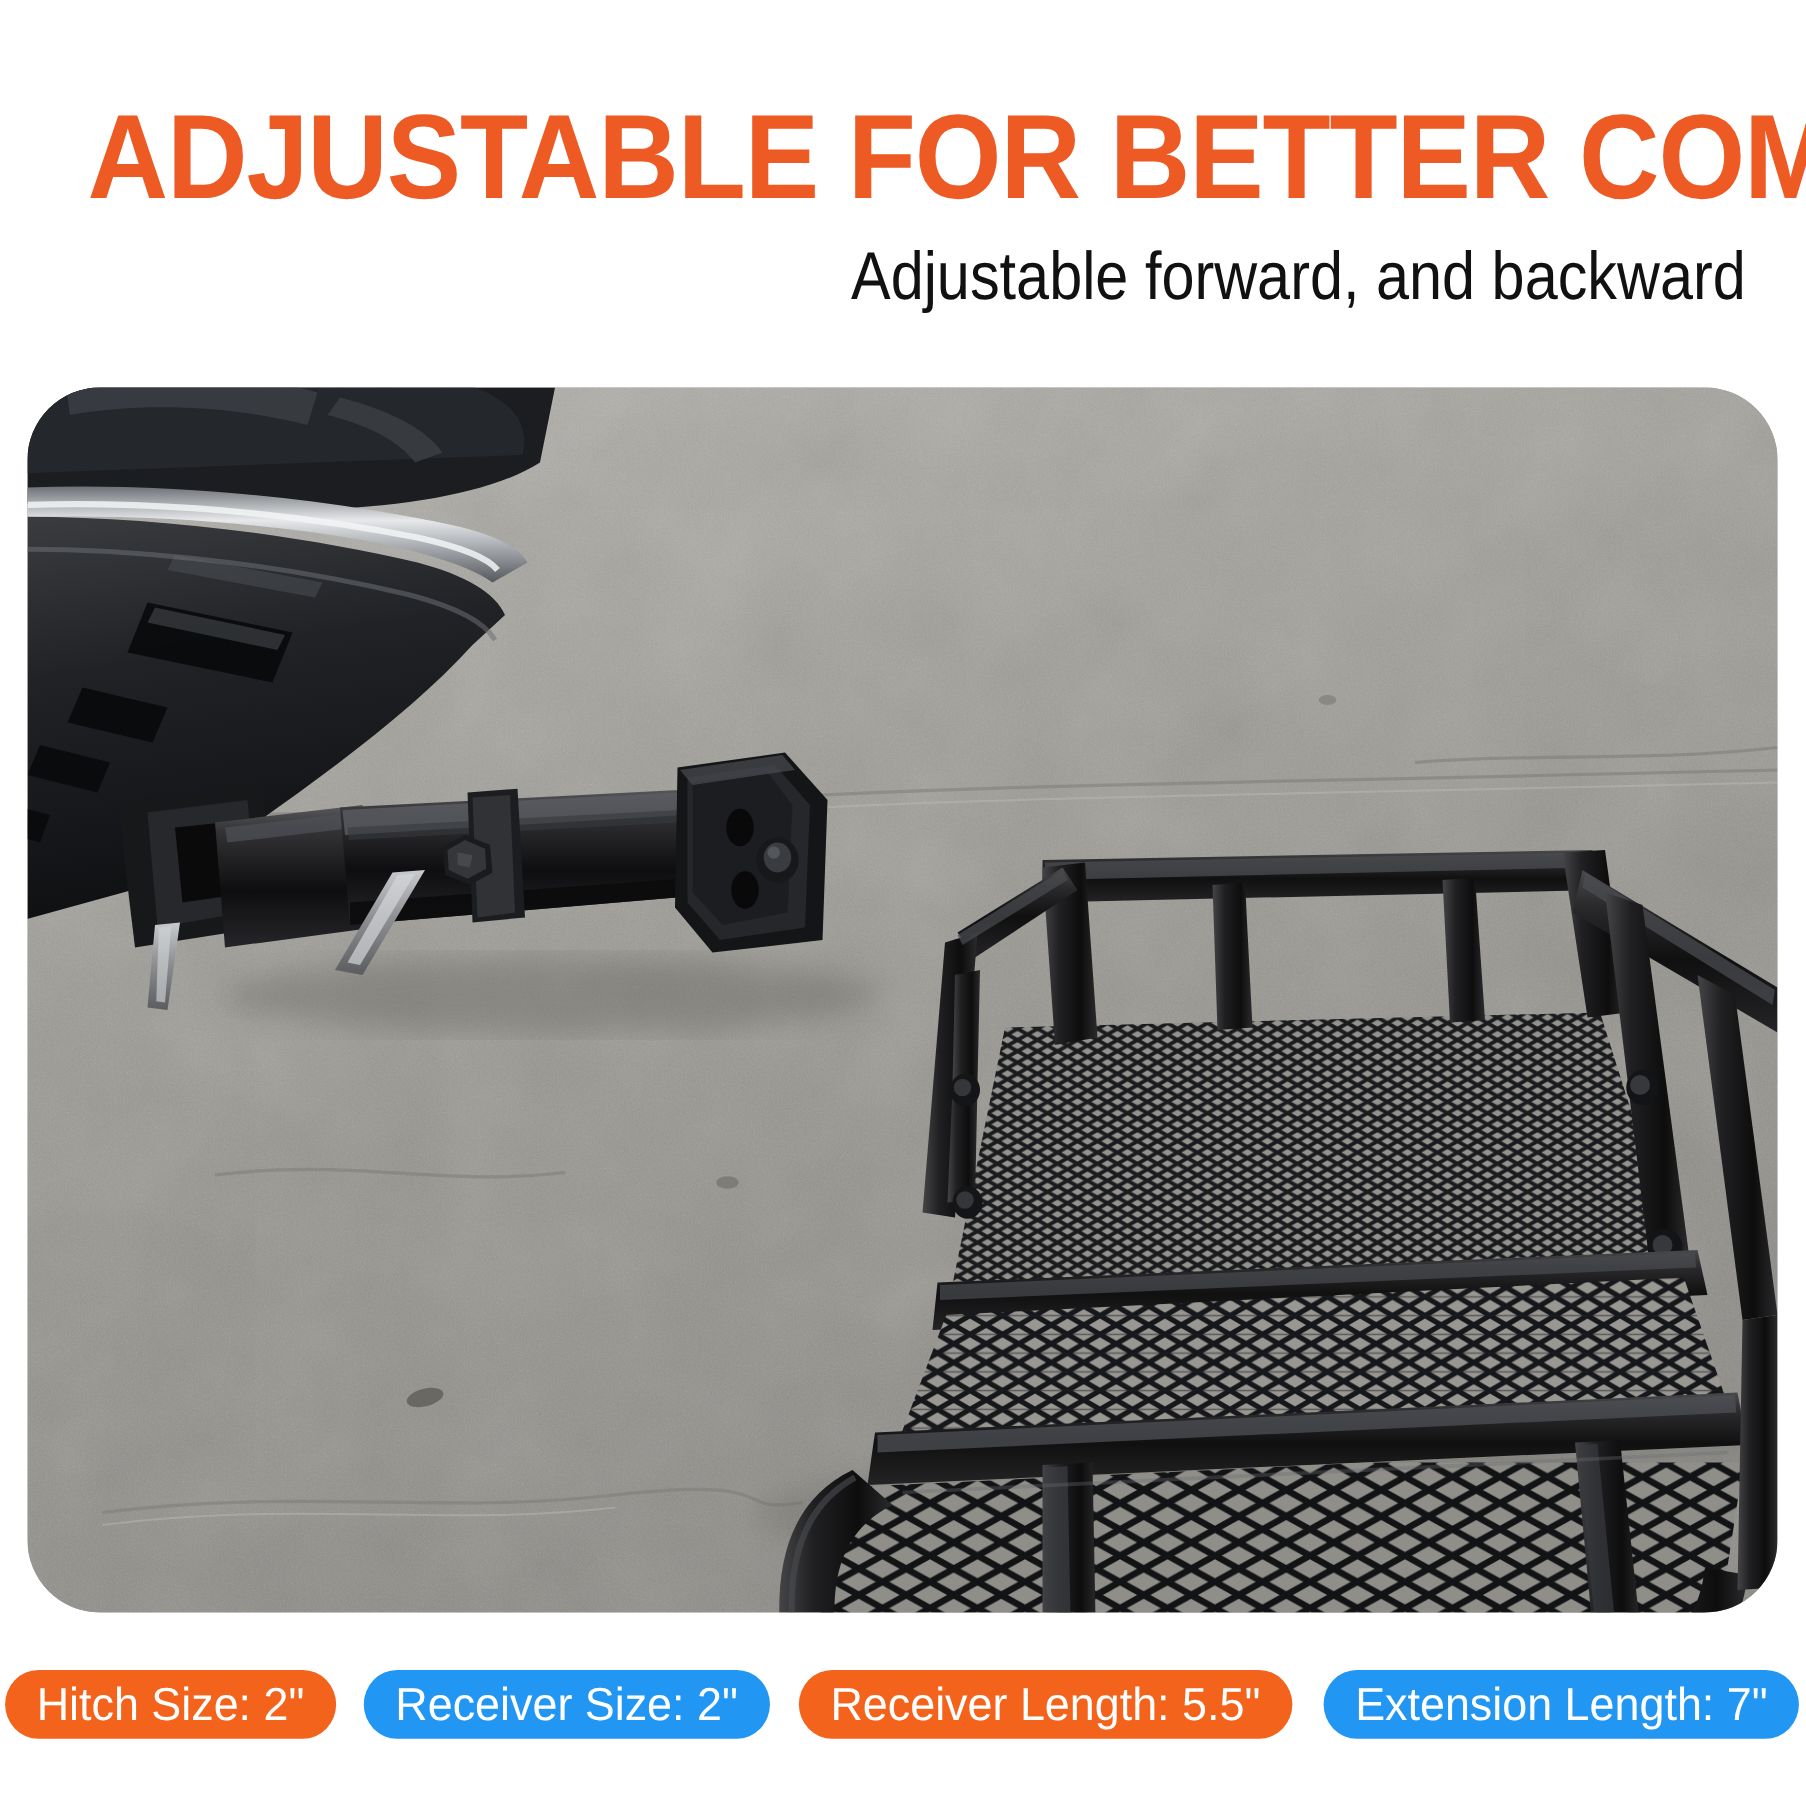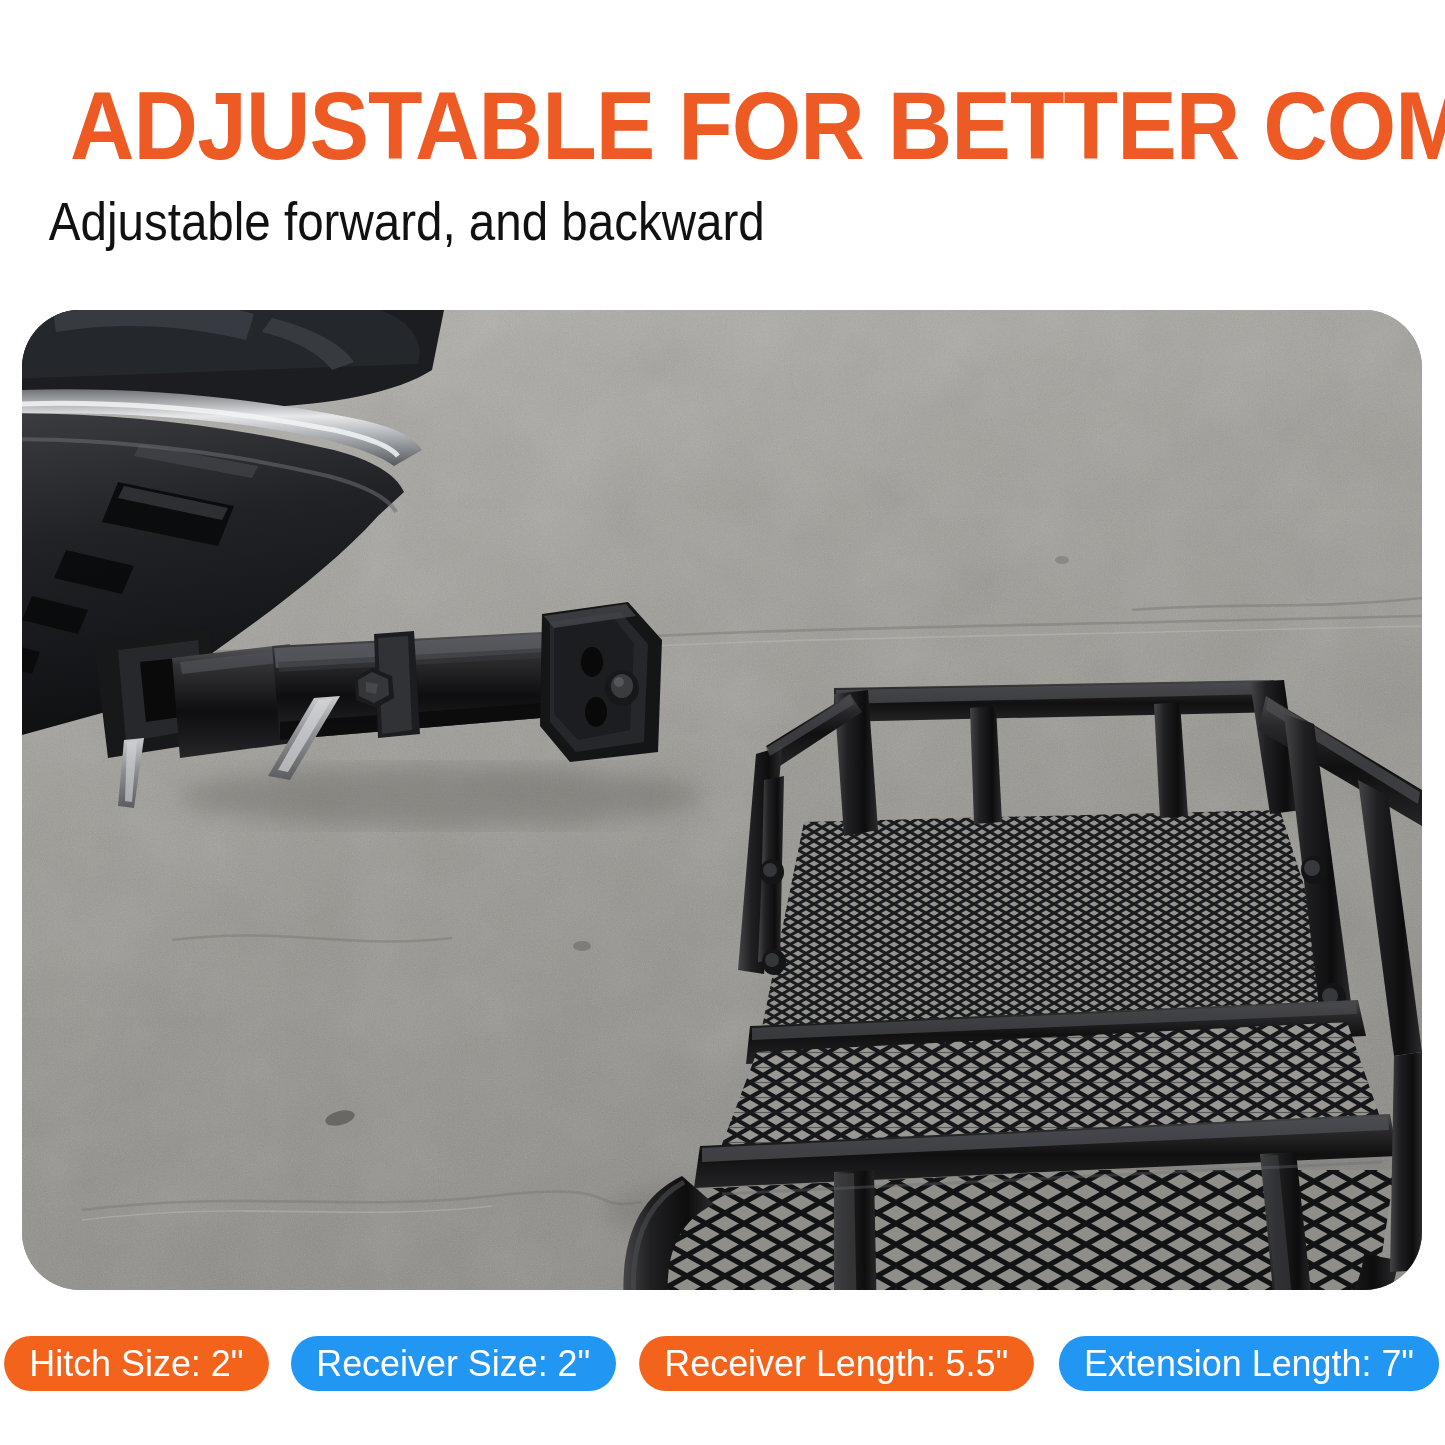--- a/index.html
+++ b/index.html
@@ -26,21 +26,21 @@
     font-family: "Liberation Sans Narrow", "Liberation Sans", sans-serif;
     font-weight: 700;
     font-size: 96px;
     line-height: 96px;
     letter-spacing: -1px;
     transform: scaleX(0.93);
     transform-origin: center;
     white-space: nowrap;
   }
   .subhead-wrap {
-    position: absolute; left: 0; top: 192px; width: 1445px; text-align: left;
+    position: absolute; left: 0; top: 192px; width: 1445px; text-align: right;
   }
   .subhead {
     display: inline-block;
     color: #111111;
     font-family: "Liberation Sans Narrow", "Liberation Sans", sans-serif;
     font-weight: 400;
     font-size: 54px;
     line-height: 58px;
     transform: scaleX(0.88);
     transform-origin: center;

